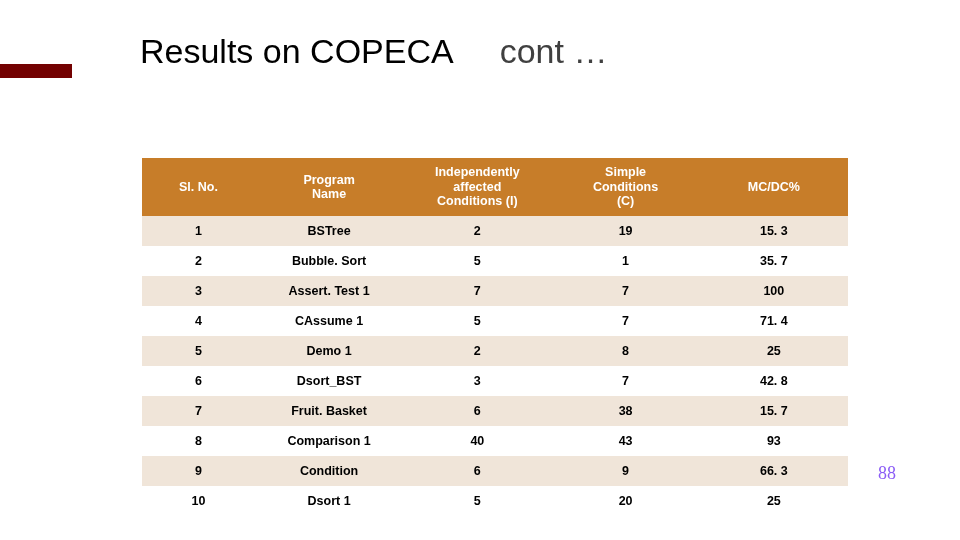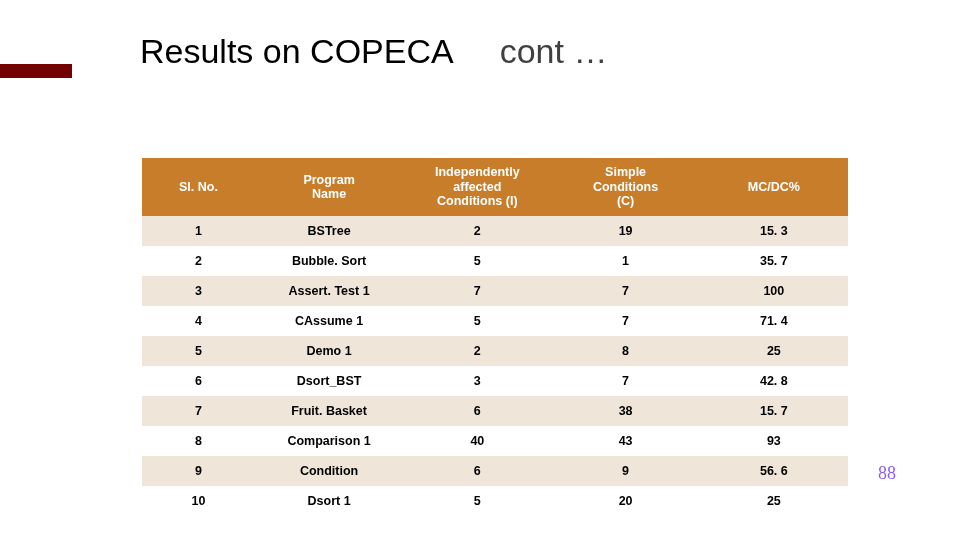--- a/index.html
+++ b/index.html
@@ -187,21 +187,21 @@
             <td>Comparison 1</td>
             <td>40</td>
             <td>43</td>
             <td>93</td>
           </tr>
         <tr class="alt">
             <td>9</td>
             <td>Condition</td>
             <td>6</td>
             <td>9</td>
-            <td>56. 6</td>
+            <td>66. 3</td>
           </tr>
         <tr class="plain">
             <td>10</td>
             <td>Dsort 1</td>
             <td>5</td>
             <td>20</td>
             <td>25</td>
           </tr>
       </tbody>
     </table>

